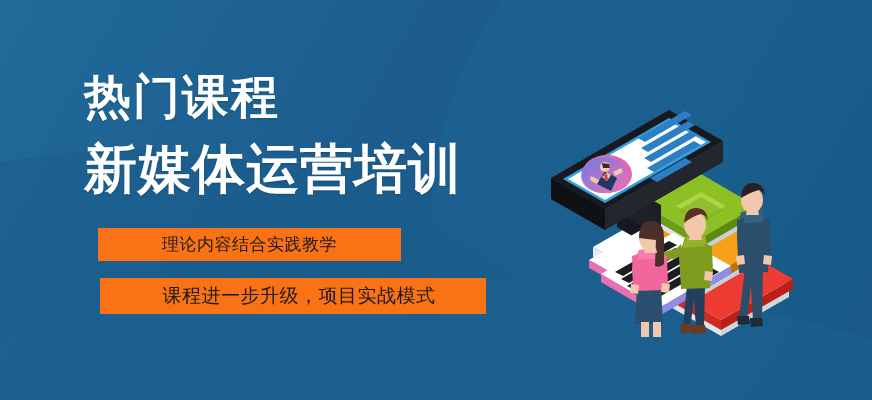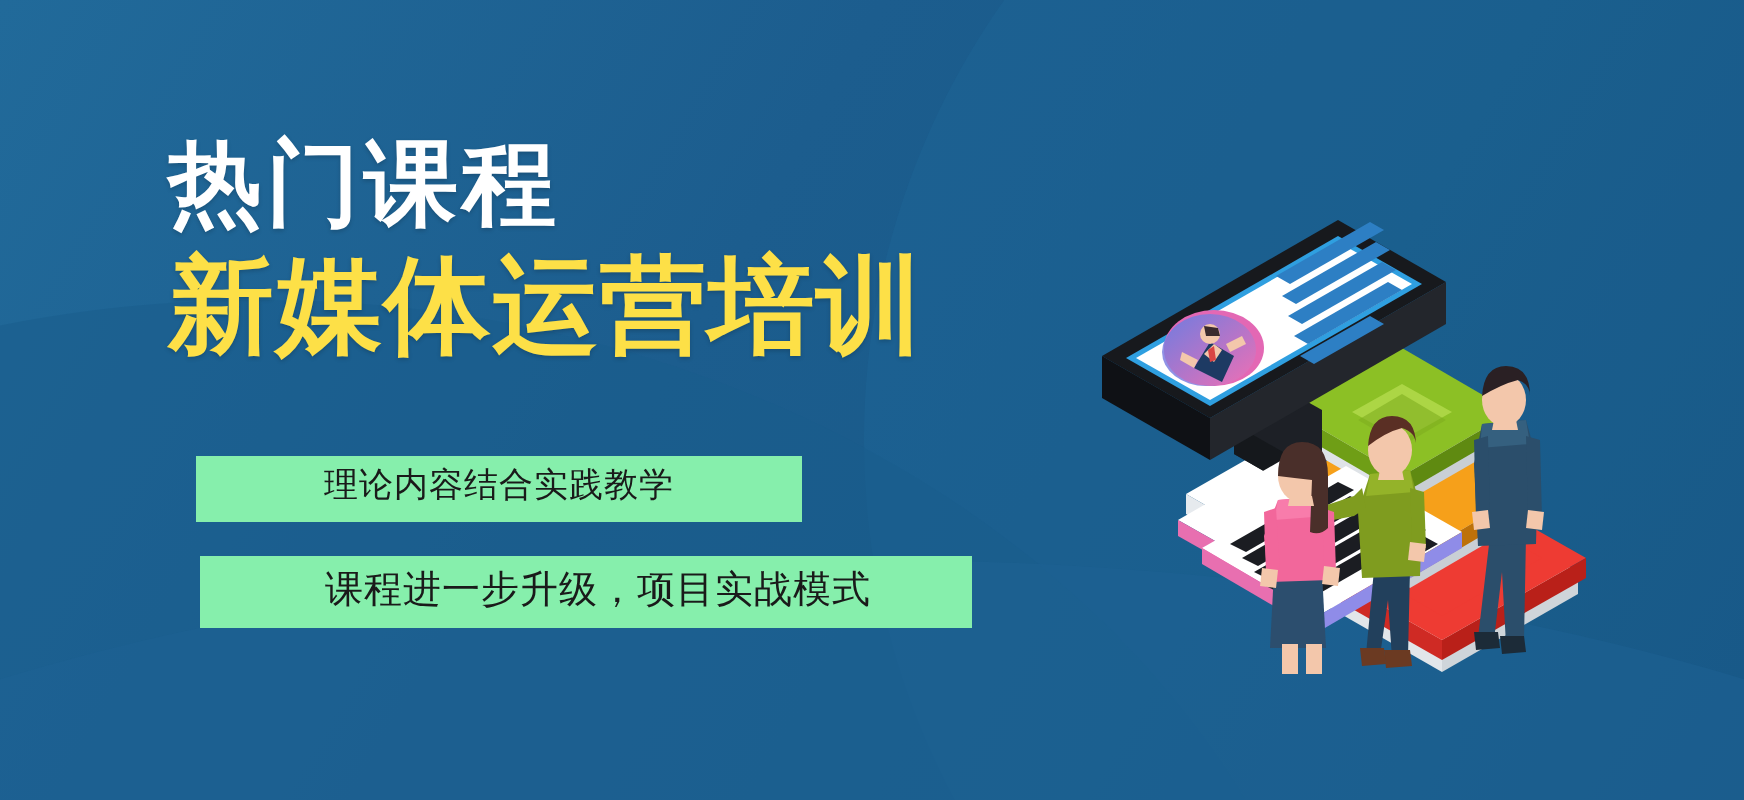--- a/index.html
+++ b/index.html
@@ -6,21 +6,21 @@
     margin: 0;
     padding: 0;
     background: #ffffff;
   }
   .banner {
     position: relative;
     width: 872px;
     height: 400px;
     overflow: hidden;
     background: #1b5a8a;
-    font-family: Liberation Mono, monospace;
+    font-family: Liberation Sans, sans-serif;
   }
   
   .bg-base {
     position: absolute;
     inset: 0;
     background: linear-gradient(118deg, #1f6496 0%, #1b5b8c 42%, #185party 60%, #17527e 100%);
     background: linear-gradient(118deg, #206697 0%, #1b5b8c 45%, #175a88 70%, #155party 100%);
     background: linear-gradient(120deg, #216a9a 0%, #1c5d8e 40%, #185party 70%, #16527f 100%);
     background: linear-gradient(120deg, #216a9a 0%, #1c5d8e 40%, #185a88 70%, #16527f 100%);
   }
@@ -68,31 +68,31 @@
   .headline-1 {
     color: #ffffff;
     font-size: 47px;
     font-weight: bold;
     letter-spacing: 2px;
     line-height: 1.06;
     white-space: nowrap;
     text-shadow: 0 1px 2px rgba(0,0,0,.18);
   }
   .headline-2 {
-    color: #fde047;
+    color: #ffffff;
     font-size: 53px;
     font-weight: bold;
     letter-spacing: 1px;
     line-height: 1.12;
-    margin-top: 6px;
+    margin-top: 17px;
     white-space: nowrap;
     text-shadow: 0 1px 2px rgba(0,0,0,.18);
   }
   .sub-box {
-    background: #86efac;
+    background: #f97316;
     color: #1a1a1a;
     display: inline-block;
     white-space: nowrap;
     box-sizing: border-box;
   }
   .sub-box-1 {
     position: absolute;
     left: 14px;
     top: 156px;
     width: 303px;

